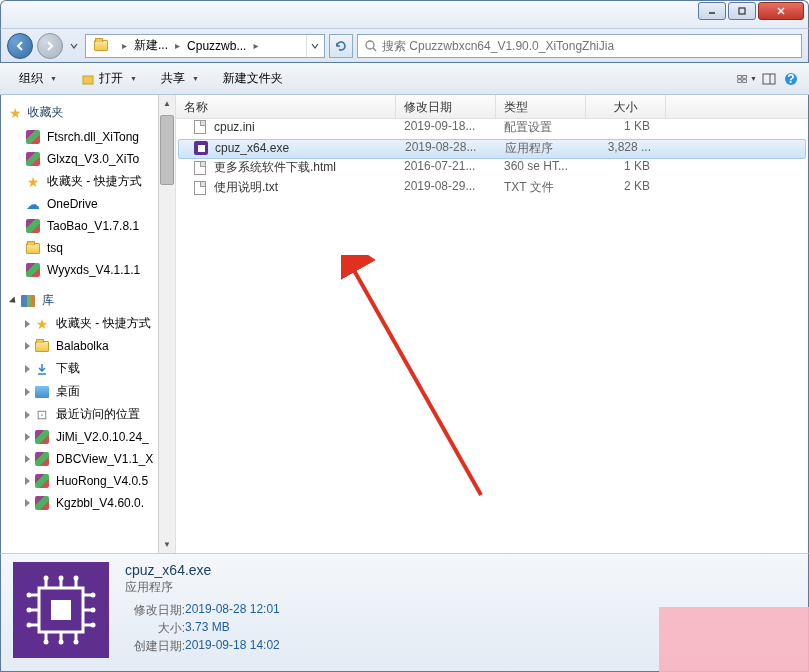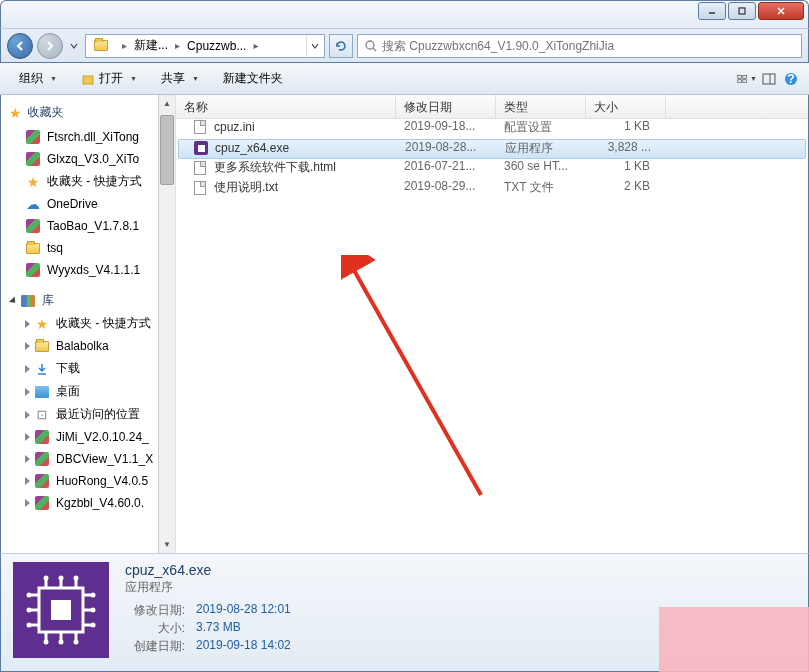--- a/index.html
+++ b/index.html
@@ -48,37 +48,37 @@
 .tree-head .star { color: #f0b030; margin-right: 6px; font-size: 14px; }
 .tree-item { display: flex; align-items: center; padding: 3px 4px 3px 24px; cursor: pointer; white-space: nowrap; overflow: hidden; }
 .tree-item.section { padding-left: 10px; margin-top: 8px; color: #1e3f66; }
 .tree-icon { width: 16px; height: 16px; margin-right: 6px; display: inline-flex; align-items: center; justify-content: center; flex-shrink: 0; }
 .tri { display: inline-block; width: 0; height: 0; border-top: 4px solid transparent; border-bottom: 4px solid transparent; border-left: 5px solid #888; margin-right: 4px; flex-shrink: 0; }
 .tri.open { transform: rotate(45deg); border-left-color: #444; }
 
 .filelist { flex: 1; background: #fff; display: flex; flex-direction: column; position: relative; }
 .cols { display: flex; height: 24px; border-bottom: 1px solid #e0e0e0; background: linear-gradient(to bottom, #fcfcfc, #f0f0f0); }
 .col { padding: 4px 8px; border-right: 1px solid #e0e0e0; color: #333; cursor: pointer; }
-.col.c1 { width: 220px; } .col.c2 { width: 100px; } .col.c3 { width: 90px; } .col.c4 { width: 80px; text-align: left; }
+.col.c1 { width: 220px; } .col.c2 { width: 100px; } .col.c3 { width: 90px; } .col.c4 { width: 80px; text-align: center; }
 .rows { flex: 1; }
 .row { display: flex; height: 20px; align-items: flex-start; padding-left: 8px; }
 .row.selected { background: linear-gradient(to bottom, #e9f2fb, #cde3f7); border: 1px solid #a8cdec; border-radius: 2px; margin: 0 2px; padding-left: 6px; }
 .cell { overflow: hidden; white-space: nowrap; padding: 0 8px; color: #333; }
 .cell.c1 { width: 212px; display: flex; align-items: center; gap: 6px; } 
 .cell.c2 { width: 100px; color: #666; } .cell.c3 { width: 90px; color: #666; } .cell.c4 { width: 72px; text-align: right; color: #666; }
 .file-icon { width: 16px; height: 16px; display: inline-flex; align-items: center; justify-content: center; flex-shrink: 0; }
 
 
 .details { height: 119px; background: linear-gradient(to bottom, #f4f7fb, #e3ebf4); border: 1px solid #5a7aa0; border-top: 1px solid #c0d0e0; display: flex; padding: 8px 12px; gap: 16px; }
 .thumb { width: 96px; height: 96px; background: #5e2f8f; display: flex; align-items: center; justify-content: center; }
 .info { flex: 1; }
 .info-title { font-size: 14px; color: #1e3f66; margin-bottom: 1px; }
 .info-sub { color: #666; margin-bottom: 6px; }
 .info-row { display: flex; margin-bottom: 1px; }
-.info-label { width: 60px; text-align: right; color: #666; margin-right: 11px; }
+.info-label { width: 60px; text-align: right; color: #666; margin-right: 0; }
 .info-val { color: #2060a0; text-align: right; }
 
 .arrow-annotation { position: absolute; left: 340px; top: 160px; pointer-events: none; }
 .pink-box { position: absolute; right: 0; bottom: 0; width: 150px; height: 65px; background: #f8b5c0; opacity: 0.9; }
 
 
 .ico-folder { width: 14px; height: 11px; background: linear-gradient(to bottom, #fce79a, #f0c850); border: 1px solid #c9a030; border-radius: 1px; position: relative; }
 .ico-folder::before { content: ""; position: absolute; top: -3px; left: 0; width: 6px; height: 3px; background: #f0c850; border: 1px solid #c9a030; border-bottom: none; border-radius: 1px 1px 0 0; }
 .ico-file { width: 12px; height: 14px; background: #fff; border: 1px solid #999; position: relative; }
 .ico-file::before { content: ""; position: absolute; top: 0; right: 0; width: 4px; height: 4px; background: #e0e0e0; border-left: 1px solid #999; border-bottom: 1px solid #999; }

